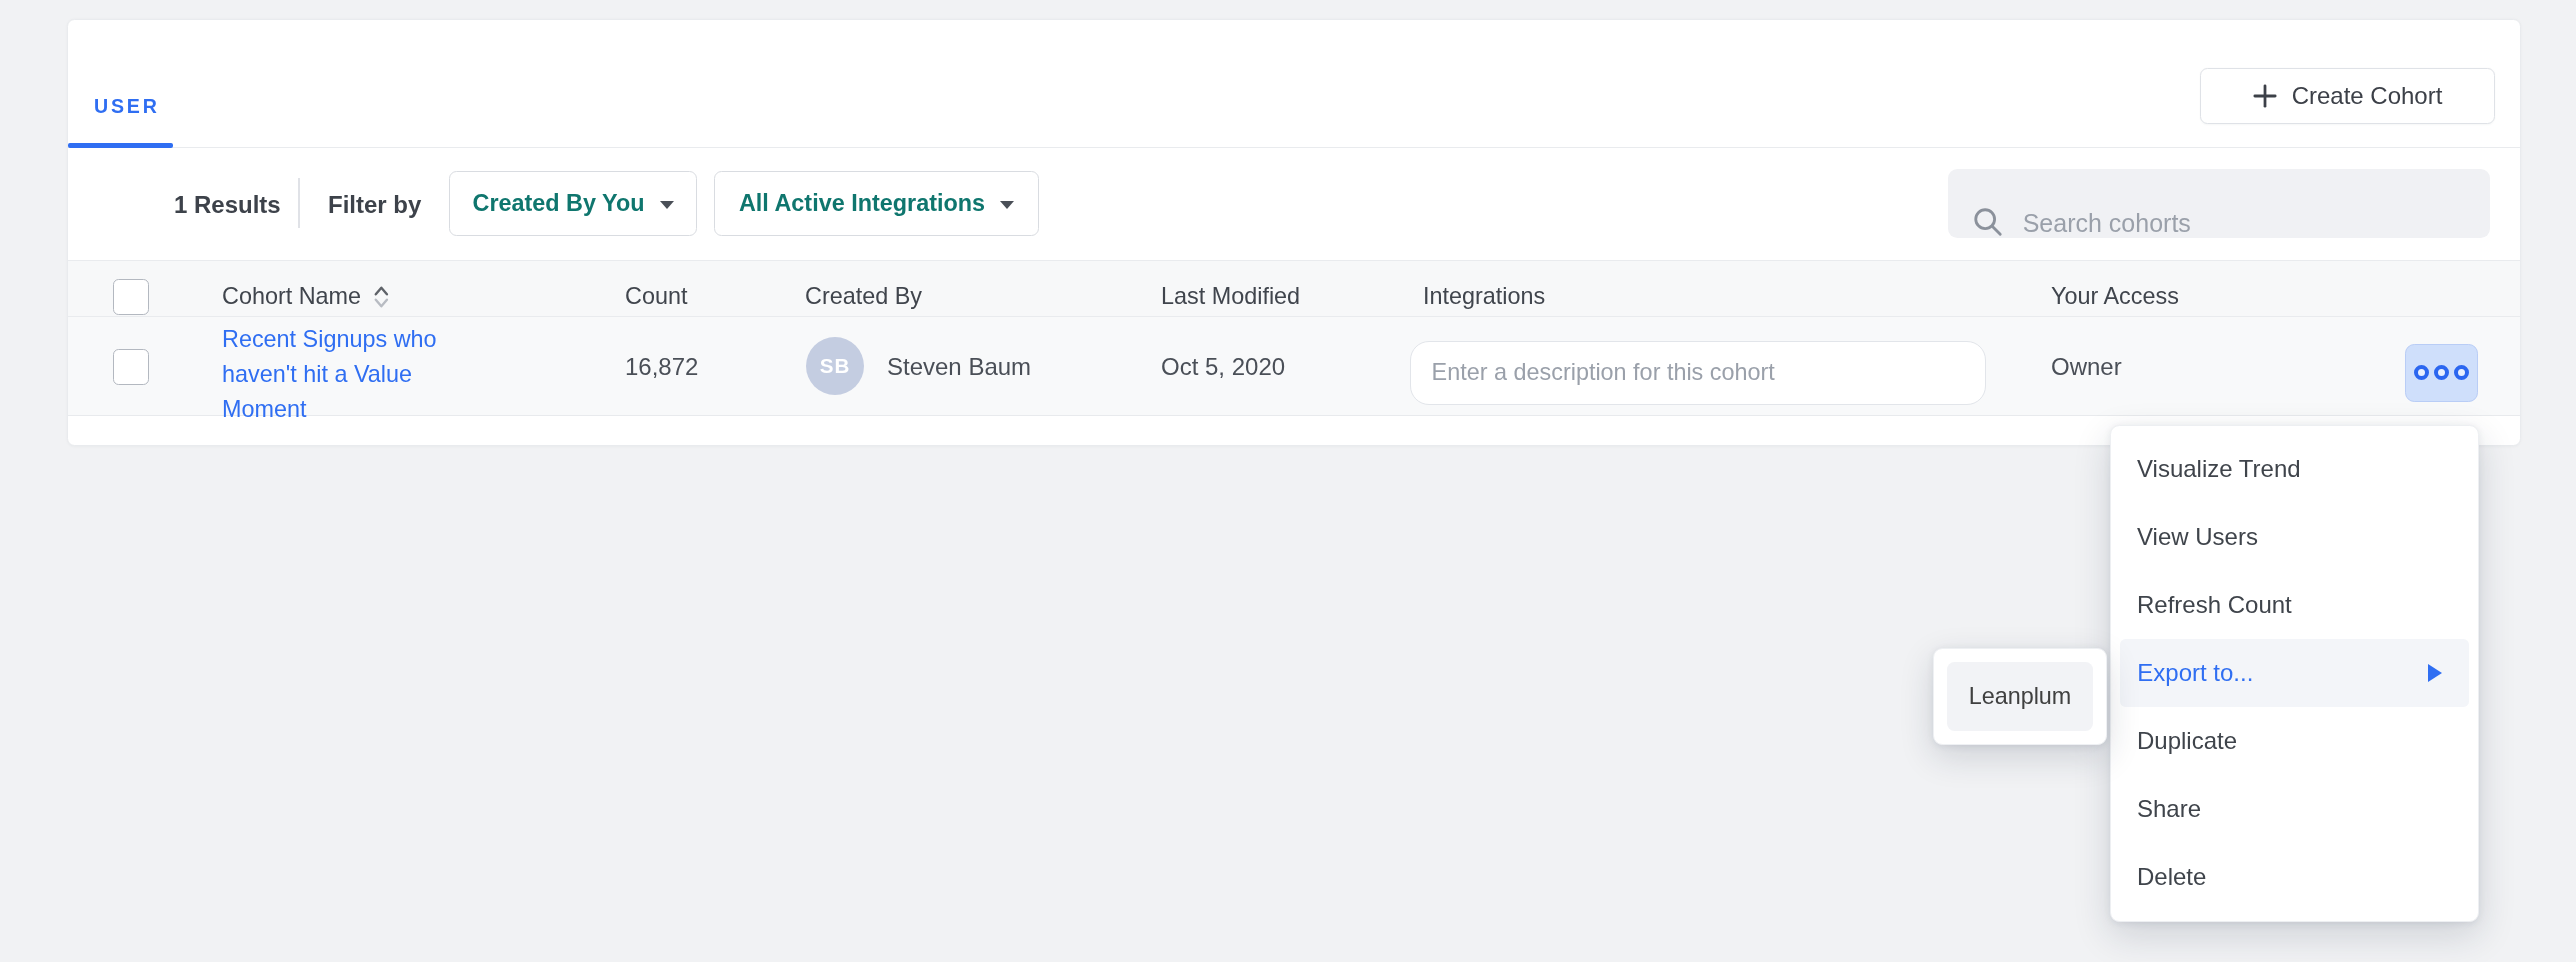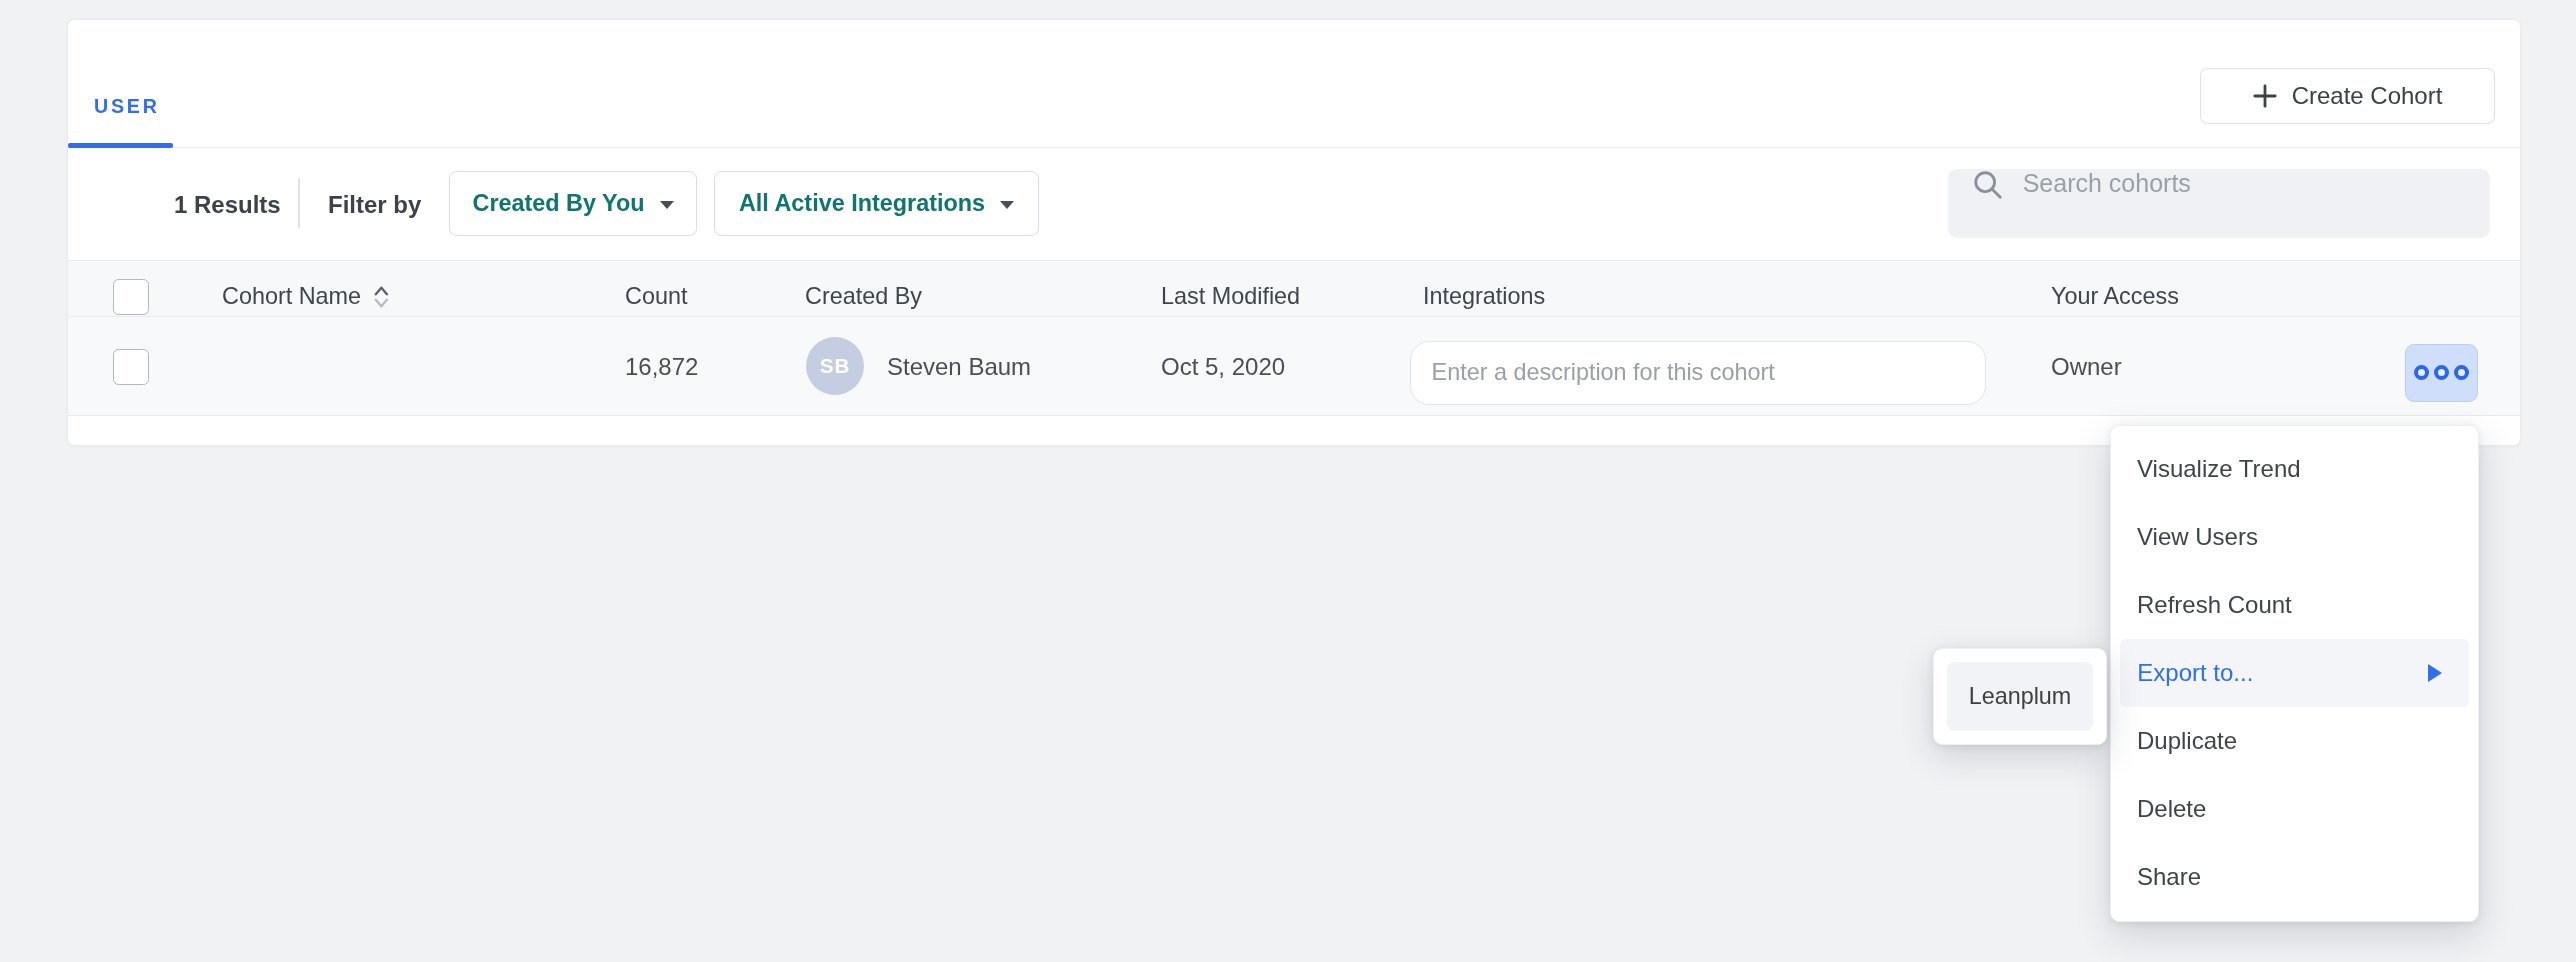--- a/index.html
+++ b/index.html
@@ -52,21 +52,21 @@
     font-size: 23.4px; font-weight: 700; color: #0f766e; cursor: pointer;
   }
   .dd-created-by { left: 381px; width: 248px; }
   .dd-integrations { left: 646px; width: 325px; }
   .caret-down {
     width: 0; height: 0; border-left: 7.5px solid transparent; border-right: 7.5px solid transparent;
     border-top: 8.4px solid #4a4f57; margin-top: 2.8px;
   }
   .search-box {
     position: absolute; right: 30px; top: 21.5px; width: 542px; height: 69px;
-    display: flex; align-items: flex-start; gap: 18.7px; padding: 0 24px;
+    display: flex; align-items: flex-end; gap: 18.7px; padding: 0 24px;
     background: #f0f1f4; border-radius: 9.3px;
   }
   .search-box input {
     flex: 1; border: none; outline: none; background: transparent;
     font-family: "Liberation Sans", "DejaVu Sans", sans-serif;
     font-size: 25px; color: #3f444b;
   }
   .search-box input::placeholder { color: #9aa0aa; }
   .search-icon { width: 32px; height: 32px; display: block; flex: none; }
 
@@ -206,20 +206,21 @@
       </div>
       <div class="th th-count">Count</div>
       <div class="th th-created">Created By</div>
       <div class="th th-modified">Last Modified</div>
       <div class="th th-desc">Integrations</div>
       <div class="th th-access">Your Access</div>
     </div>
 
     <div class="trow">
       <div class="checkbox"></div>
+      <a class="cohort-link">Recent Signups who haven't hit a Value Moment</a>
       <div class="cell cell-count">16,872</div>
       <div class="avatar">SB</div>
       <div class="cell cell-created">Steven Baum</div>
       <div class="cell cell-modified">Oct 5, 2020</div>
       <input class="desc-input" type="text" value="" placeholder="Enter a description for this cohort" style="">
       <div class="cell cell-access">Owner</div>
       <div class="kebab-btn">
         <span class="kebab-dot"></span>
         <span class="kebab-dot"></span>
         <span class="kebab-dot"></span>
@@ -230,22 +231,22 @@
 
   <div class="context-menu">
     <div class="menu-item">Visualize Trend</div>
     <div class="menu-item">View Users</div>
     <div class="menu-item">Refresh Count</div>
     <div class="menu-item highlighted">
       <span>Export to...</span>
       <span class="submenu-arrow"></span>
     </div>
     <div class="menu-item">Duplicate</div>
+    <div class="menu-item">Share</div>
     <div class="menu-item">Delete</div>
-    <div class="menu-item">Share</div>
   </div>
 
   <div class="export-submenu">
     <div class="submenu-item">Leanplum</div>
   </div>
 
 </div>
 
 
 </body></html>

